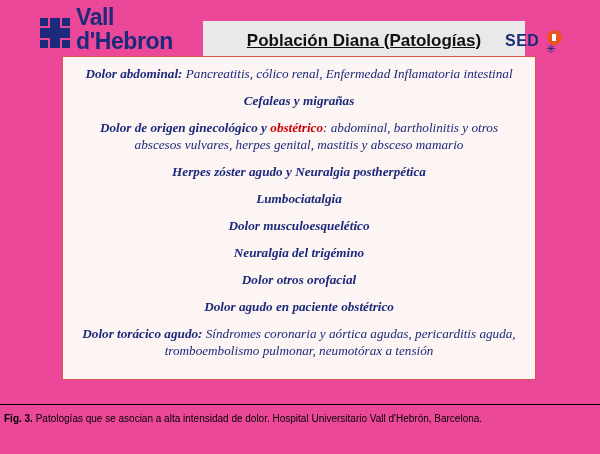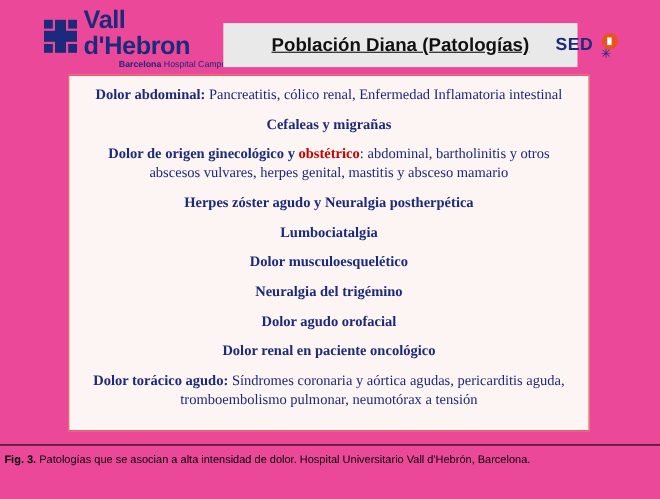--- a/index.html
+++ b/index.html
@@ -138,26 +138,27 @@
     left: 41px; top: 12px;
     font-size: 12px;
     color: #1b2a7a;
     font-family: "Liberation Sans", sans-serif;
   }
 
   
   .content-box {
     position: absolute;
     left: 62px;
-    top: 68px;
+    top: 56px;
     width: 474px;
     height: 324px;
     border: 1.5px solid #d9534f;
     background: #fdf4f4;
     padding: 8px 12px 4px 12px;
+    font-style: italic;
   }
   .item {
     color: #1b2a7a;
     font-size: 13.2px;
     line-height: 17px;
     text-align: center;
     margin: 0 0 10px 0;
   }
   .item:last-child { margin-bottom: 0; }
   .item b { font-weight: bold; }
@@ -248,25 +249,25 @@
 
     <p class="item">
       <b>Dolor musculoesquelético</b>
     </p>
 
     <p class="item">
       <b>Neuralgia del trigémino</b>
     </p>
 
     <p class="item">
-      <b>Dolor agudo orofacial</b>
-    </p>
-
-    <p class="item">
-      <b>Dolor renal en paciente oncológico</b>
+      <b>Dolor otros orofacial</b>
+    </p>
+
+    <p class="item">
+      <b>Dolor agudo en paciente obstétrico</b>
     </p>
 
     <p class="item">
       <b>Dolor torácico agudo:</b><span> Síndromes coronaria y aórtica agudas, pericarditis aguda, tromboembolismo pulmonar, neumotórax a tensión</span>
     </p>
 
   </div>
 
   <div class="caption-rule"></div>
 

